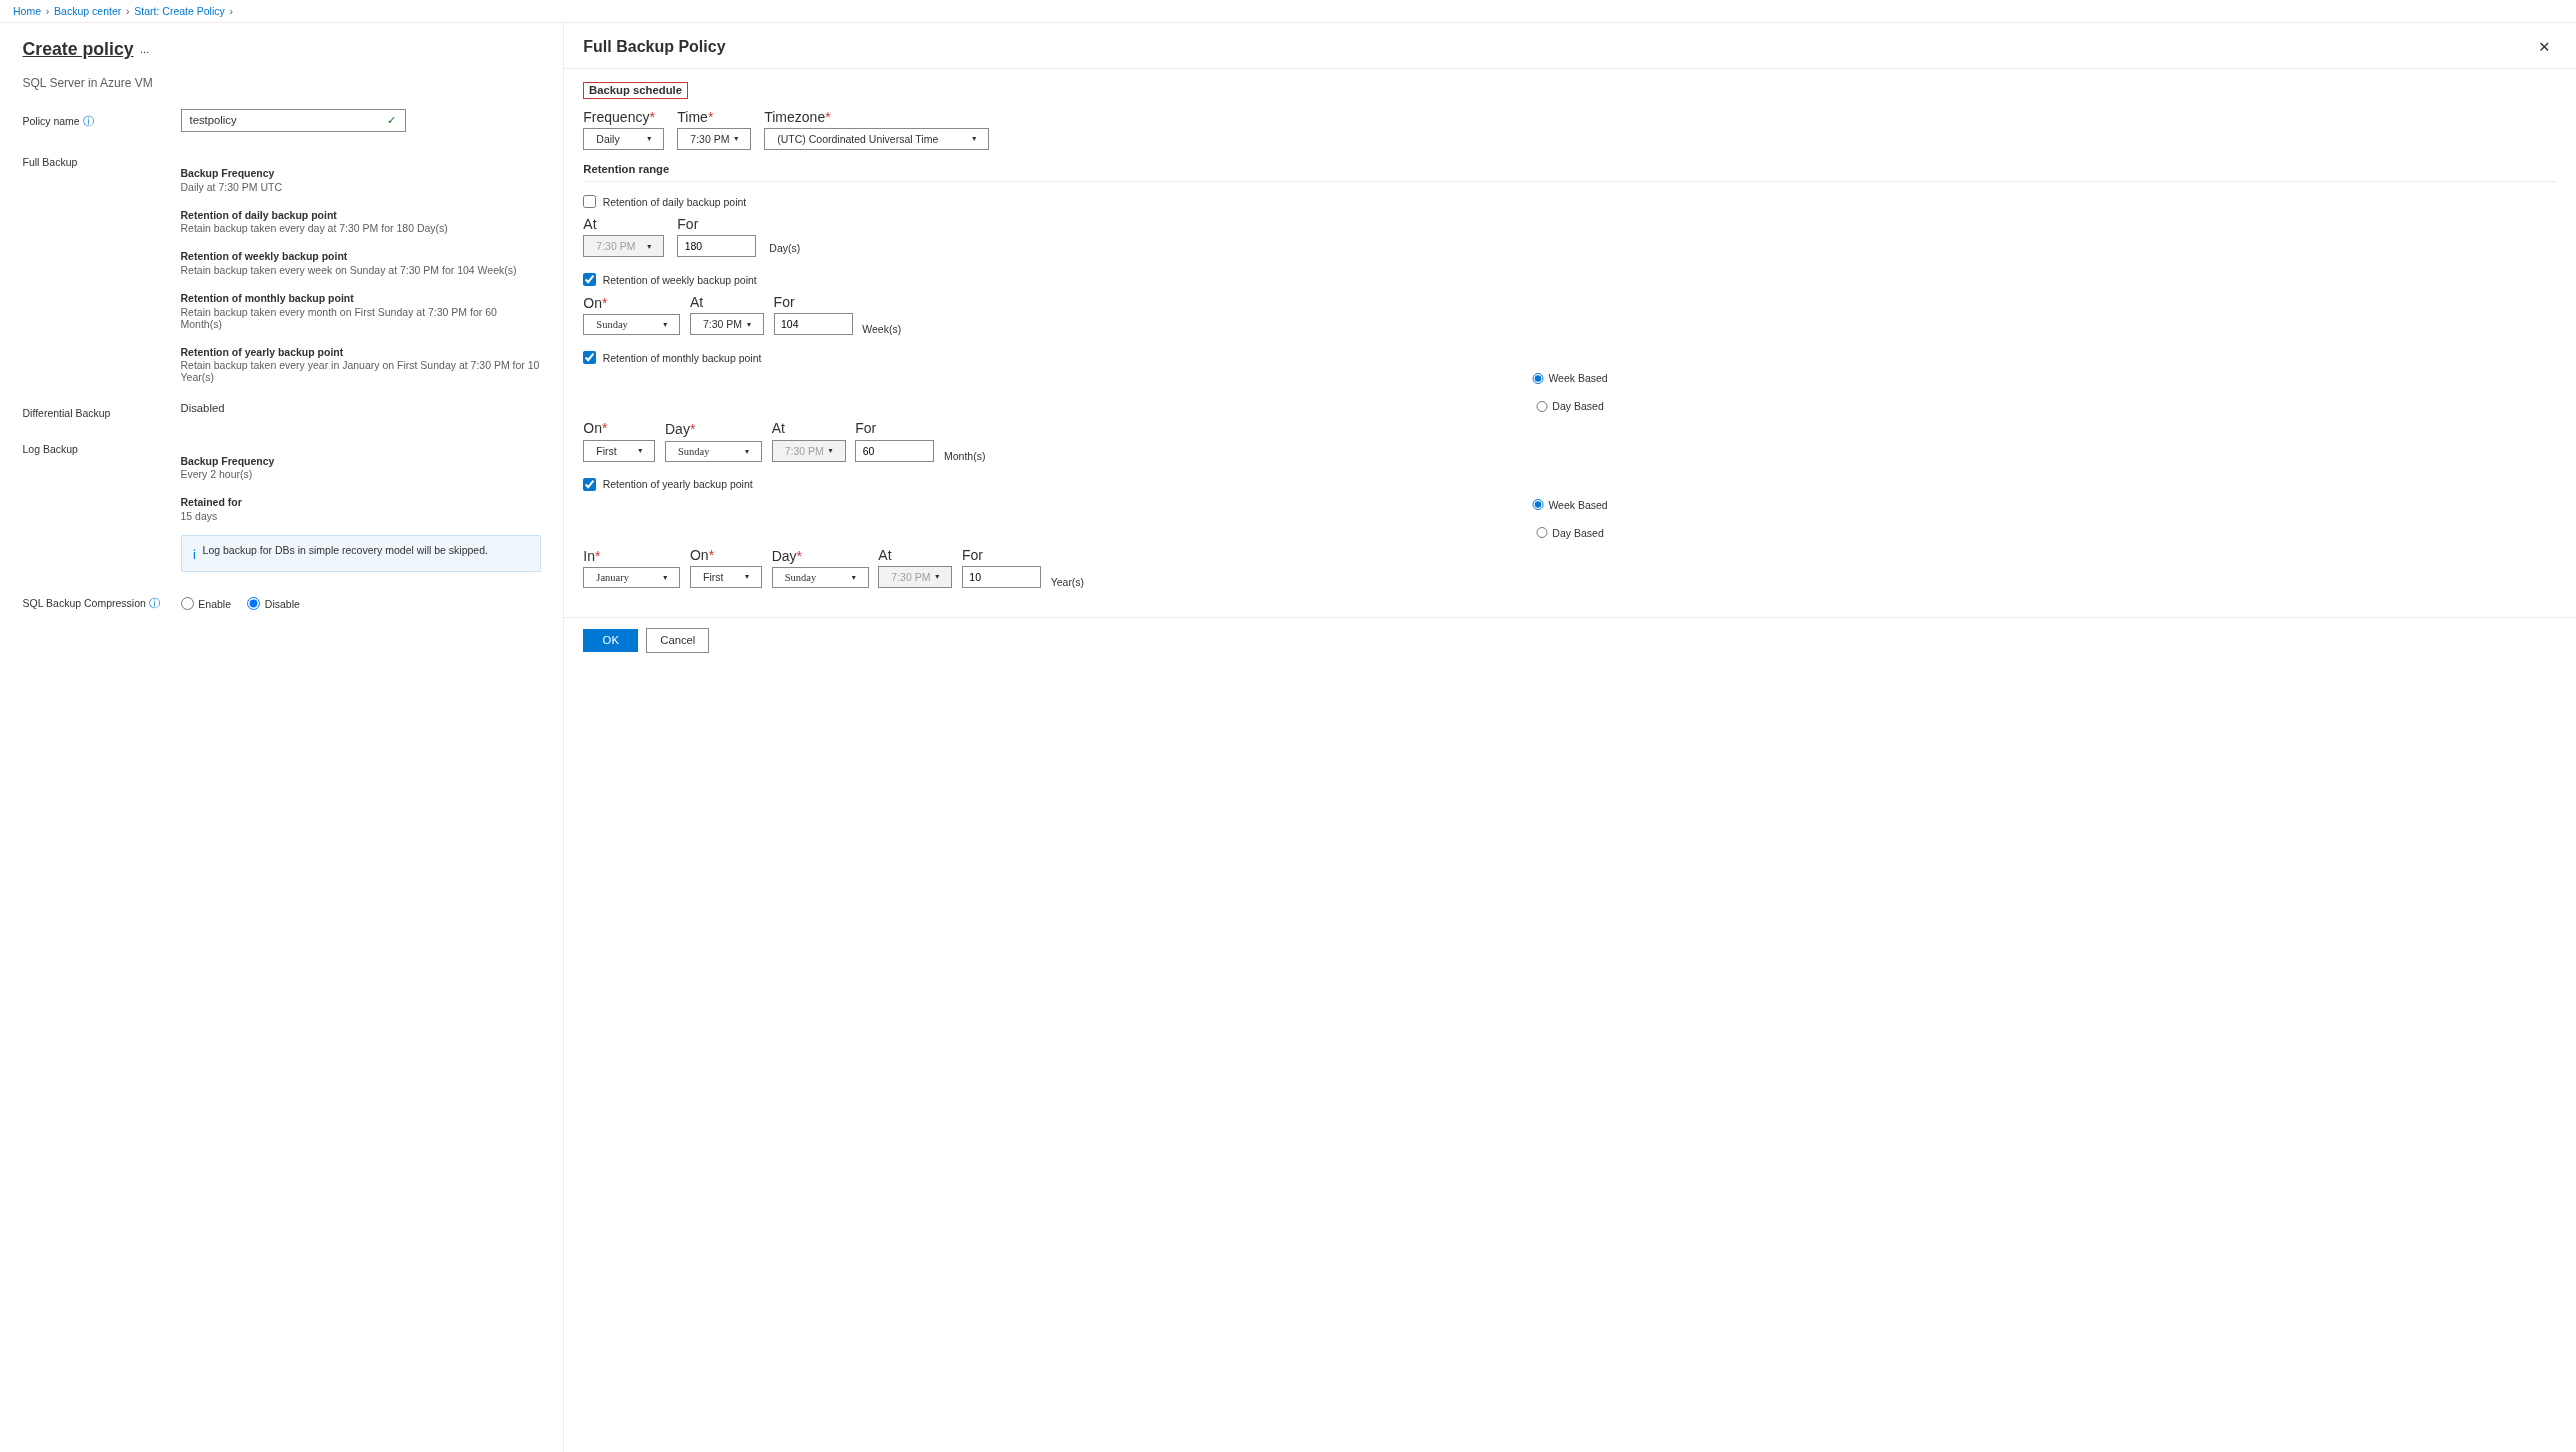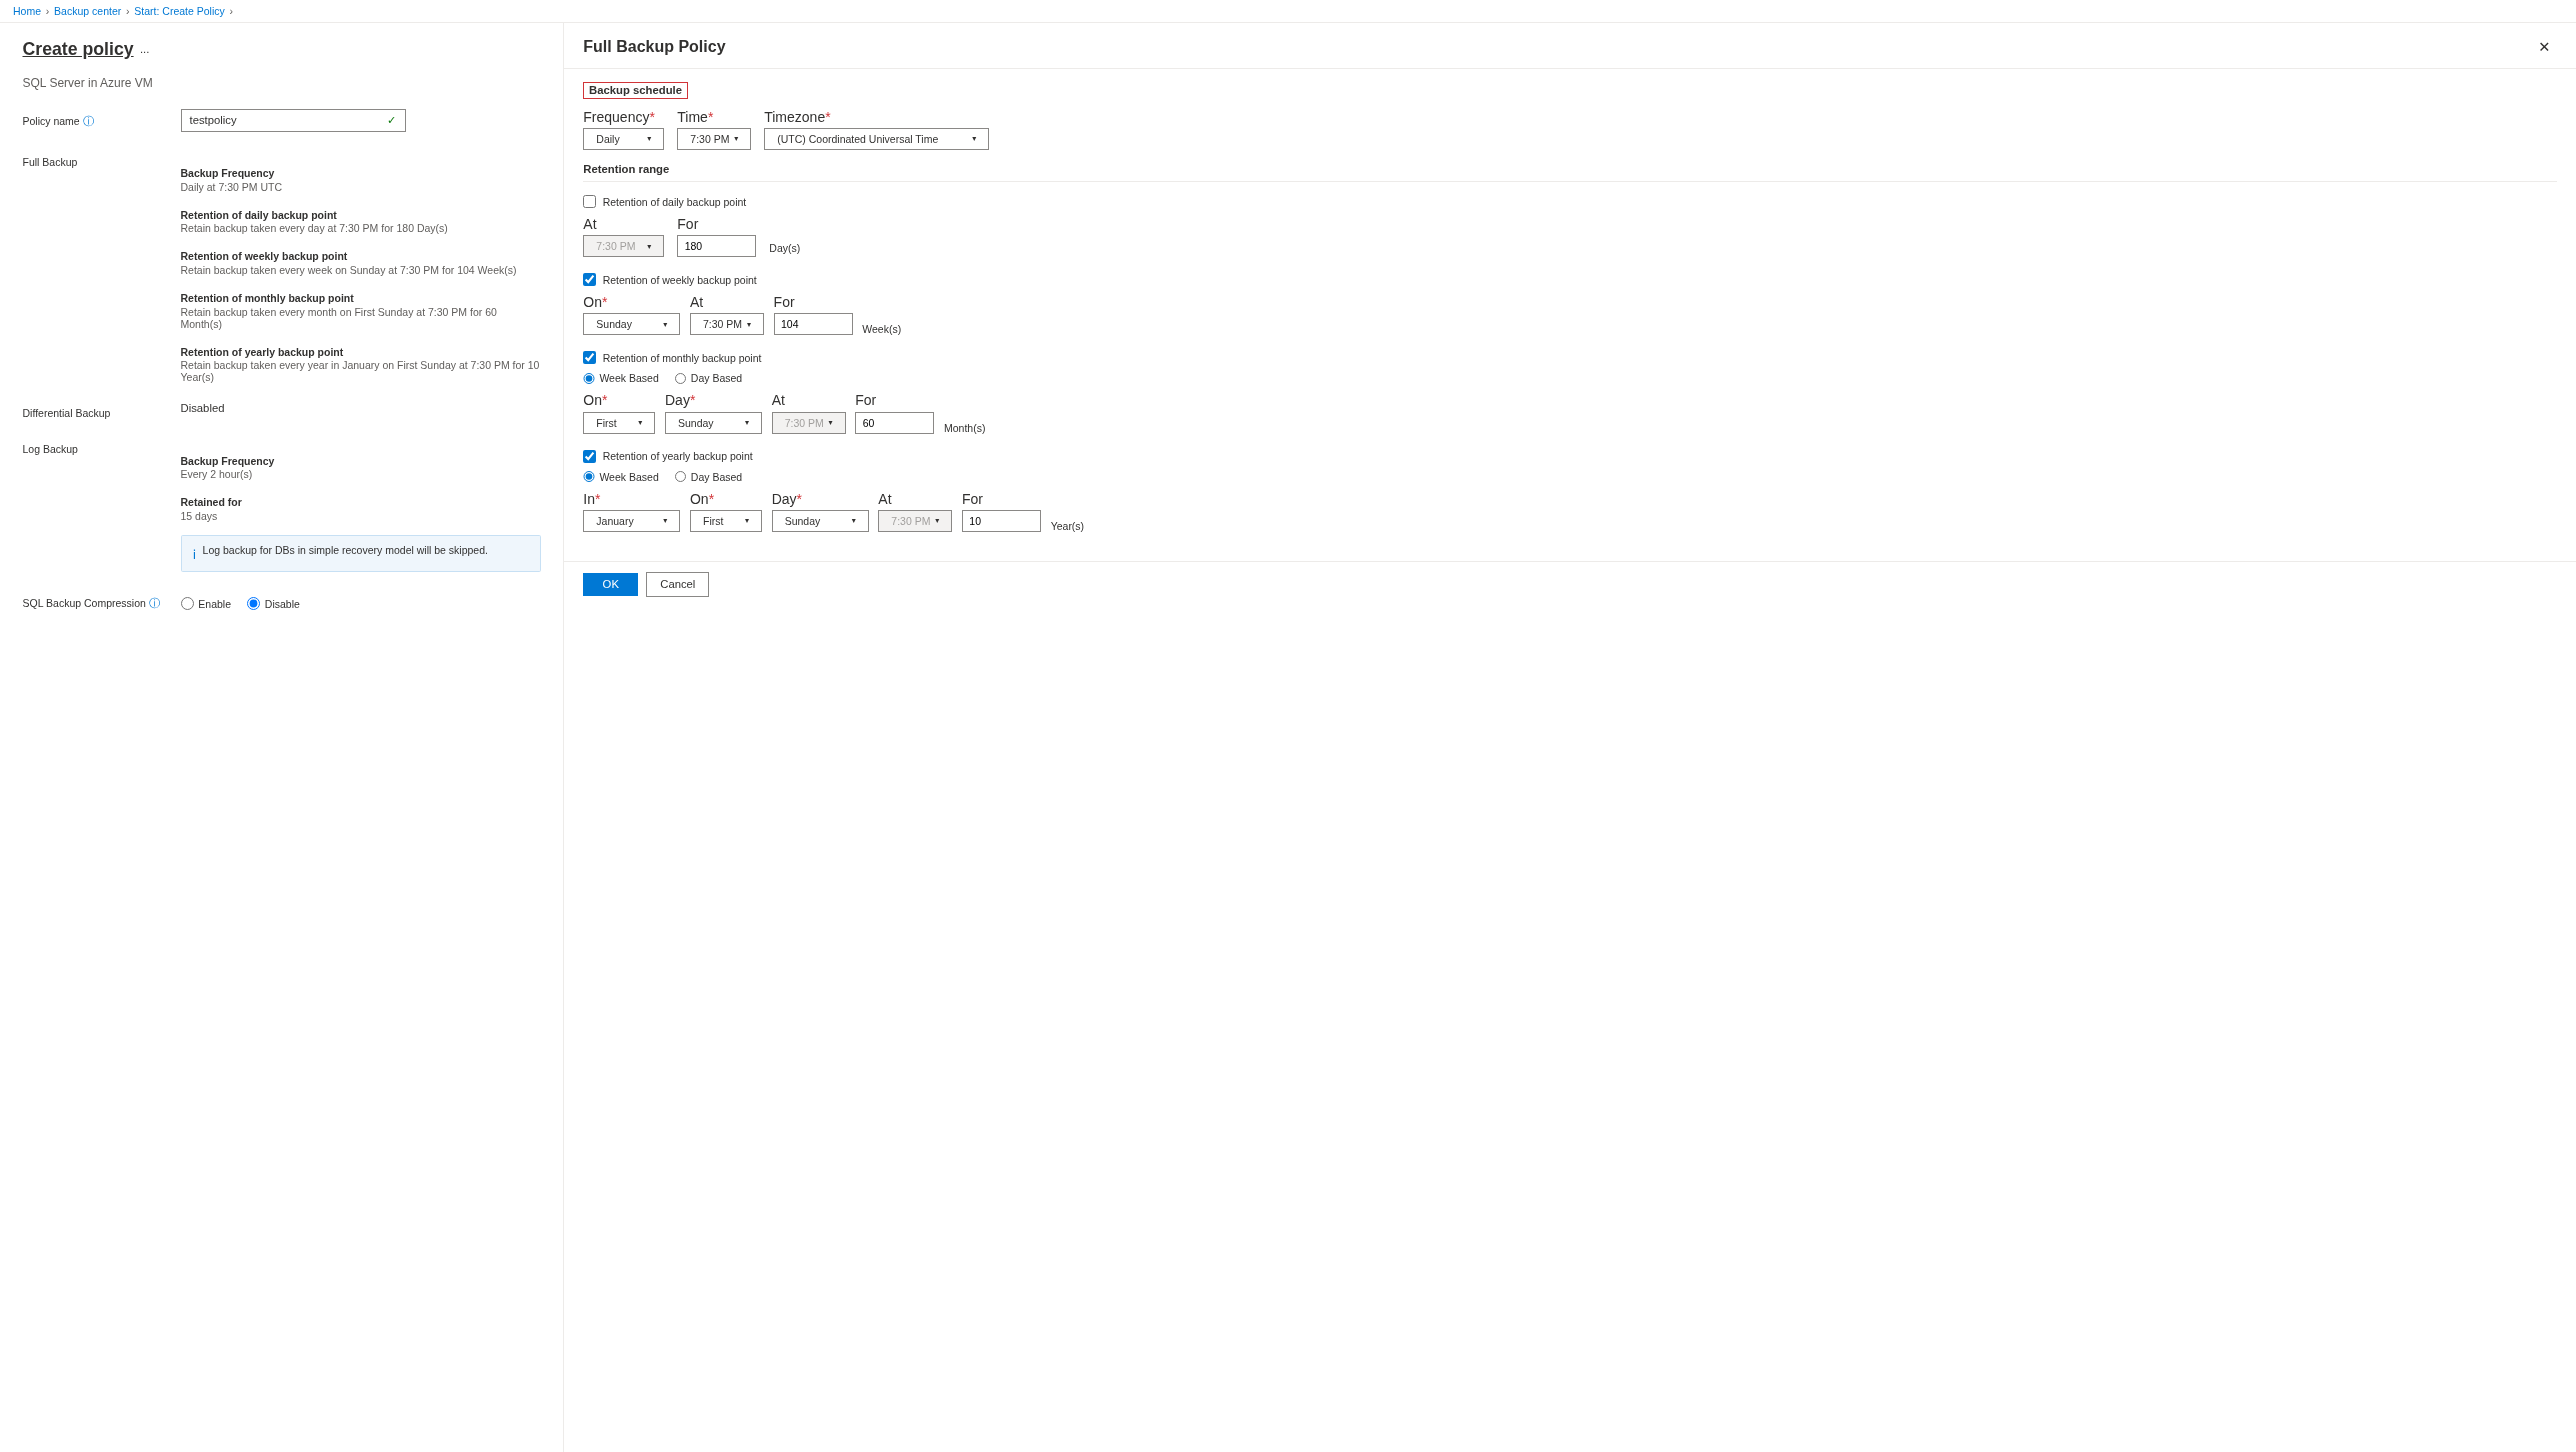--- a/index.html
+++ b/index.html
@@ -55,39 +55,39 @@
     .section-heading { font-size: 11.3px; font-weight: 600; margin-bottom: 9.7px; border: 1.6px solid #d13438; display: inline-block; padding: 1.6px 4.8px; }
 
     .field-row { display: flex; align-items: flex-start; gap: 13px; margin-bottom: 13px; flex-wrap: wrap; }
     .field-group { display: flex; flex-direction: column; gap: 3.2px; }
     .field-label { font-size: 14px; color: #323130; font-weight: 500; }
     .field-label .required { color: #d13438; }
 
     .dropdown { border: 0.8px solid #8a8886; padding: 4px 12px; font-size: 10.5px; min-width: 81px; background: #fff; display: flex; align-items: center; justify-content: space-between; cursor: pointer; gap: 4.8px; }
     .dropdown .chevron { font-size: 8px; color: #323130; }
     .dropdown-wide { min-width: 225px; }
-    .dropdown-medium { min-width: 97px; }
+    .dropdown-medium { min-width: 97px; font-family: Liberation Serif, serif; }
     .dropdown-small { min-width: 72px; }
 
     .retention-section { margin-top: 6.4px; }
     .retention-title { font-size: 11.3px; font-weight: 600; margin-bottom: 3.2px; }
     .divider { border: none; border-top: 0.8px solid #edebe9; margin: 6.4px 0 13px; }
 
     .retention-item { margin-bottom: 16px; }
     .retention-item-header { display: flex; align-items: center; gap: 6.4px; margin-bottom: 8px; }
     .retention-item-label { font-size: 10.5px; color: #323130; }
 
     .checkbox-blue { accent-color: #0078d4; width: 13px; height: 13px; cursor: pointer; }
     .radio-blue { accent-color: #0078d4; width: 11.3px; height: 11.3px; cursor: pointer; }
 
     .number-input { border: 0.8px solid #8a8886; padding: 4px 6.4px; font-size: 10.5px; width: 79px; }
     .unit-label { font-size: 10.5px; color: #323130; padding-top: 4.8px; }
 
     .weekly-row { display: flex; align-items: flex-end; gap: 9.7px; flex-wrap: wrap; }
-    .monthly-options { display: flex; align-items: center; gap: 16px; margin-bottom: 8px; }
+    .monthly-options { display: flex; align-items: center; gap: 16px; margin-bottom: 8px; flex-direction: column; }
     .monthly-row { display: flex; align-items: flex-end; gap: 9.7px; flex-wrap: wrap; }
 
     .bottom-actions { background: #fff; border-top: 0.8px solid #edebe9; padding: 9.7px 19.3px; display: flex; align-items: center; gap: 8px; }
     .btn-ok { background: #0078d4; color: #fff; border: none; padding: 5.6px 19.3px; font-size: 11.3px; cursor: pointer; }
     .btn-cancel { background: #fff; color: #323130; border: 0.8px solid #8a8886; padding: 5.6px 13px; font-size: 11.3px; cursor: pointer; }
 
     .disabled-field { background: #f3f2f1; color: #a19f9d; }
   </style>
 </head>
 <body>

